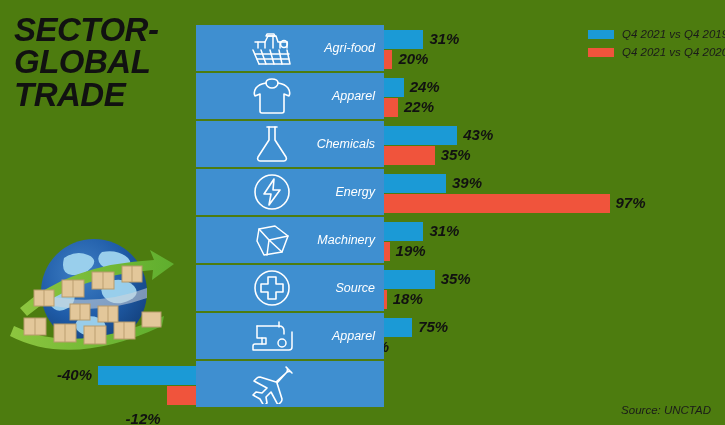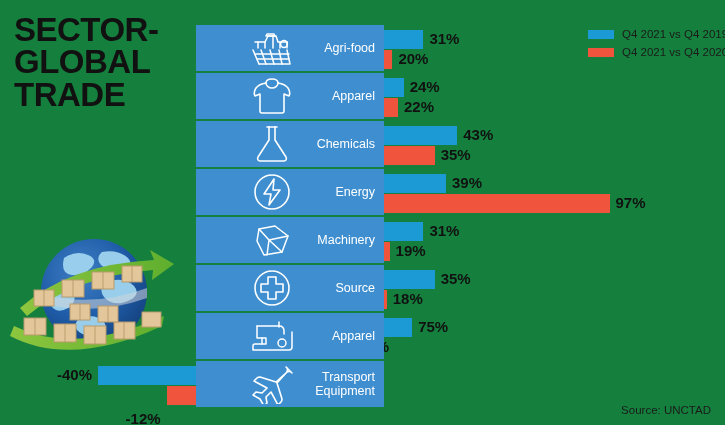--- a/index.html
+++ b/index.html
@@ -2,21 +2,21 @@
 <html><head>
 <meta charset="utf-8">
 <style>
   html,body{margin:0;padding:0;}
   body{
     width:725px;height:425px;
     background:#e2eff4;
     font-family:"Liberation Sans", sans-serif;
     overflow:hidden;position:relative;
   }
-  #stage{position:absolute;inset:0;background:#15803d;}
+  #stage{position:absolute;inset:0;background:#4d7c0f;font-style:italic;}
 
   
   #title{
     position:absolute;left:14px;top:14px;width:175px;
     font-family:"Liberation Sans", sans-serif;
     font-weight:bold;font-size:33px;line-height:0.98;
     letter-spacing:-0.5px;color:#111;
     text-transform:uppercase;
   }
   #title span{display:block;}
@@ -289,20 +289,19 @@
           <div class="val val-top" style="right: 637px;">-40%</div>
           <div class="bar red bar-bot" style="left: 162.6px; width: 29.4px;"></div>
           <div class="val val-bot" style="right: 568.4px; margin-top: 24px;">-12%</div>
         </div>
         <div class="panel">
           <div class="panel-icon">
             <svg width="48" height="40" viewBox="0 0 48 40" fill="none" stroke="#fff" stroke-width="1.6" stroke-linecap="round" stroke-linejoin="round">
               <path d="M44 9c-1-2-4-2-6 0L28 18 12 13c-1 0-2 0-3 1l-3 3 13 7-5 5-6-1-3 3 7 4 4 7 3-3-1-6 5-5 7 13 3-3c1-1 1-2 1-3l-5-16 9-10c2-2 2-5 0-6z"></path>
             </svg>
           </div>
-          <div class="panel-label">Transport<br>Equipment</div>
         </div>
       </div>
     </div>
 
   <div id="source">Source: UNCTAD</div>
 
 </div>
 
 </body></html>

